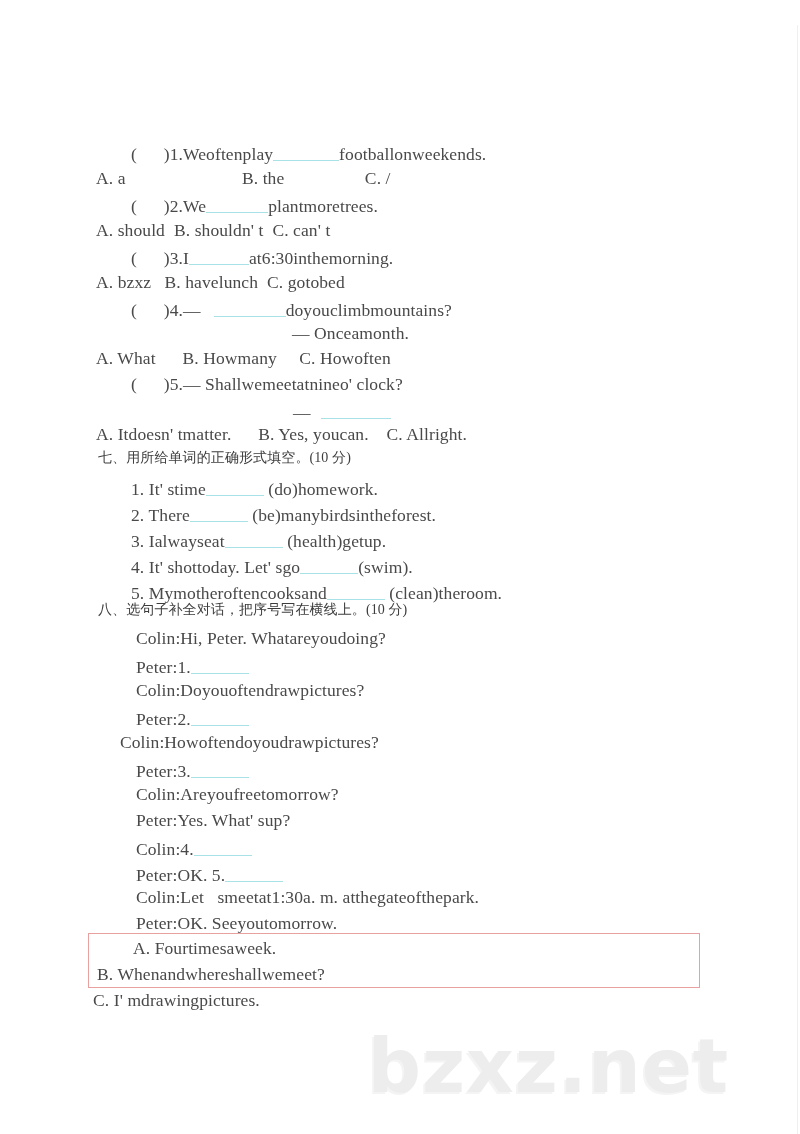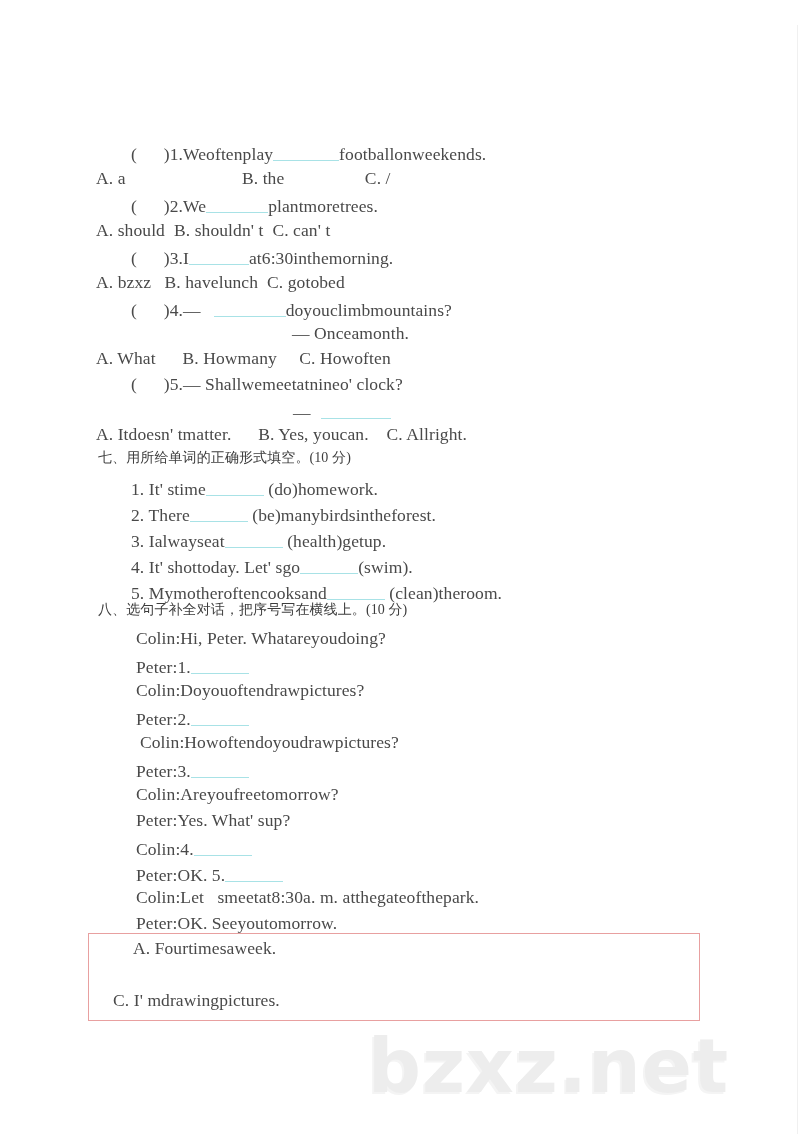--- a/index.html
+++ b/index.html
@@ -63,21 +63,21 @@
   .blank.w4 { width: 72px; }
   .blank.w5 { width: 70px; }
   .blank.w6 { width: 58px; }
 
   
   .option-box {
     position: absolute;
     left: 88px;
     top: 908px;
     width: 612px;
-    height: 88px;
+    height: 55px;
     border: 1.5px solid #e8a0a0;
     box-sizing: border-box;
     background: transparent;
   }
   .option-box .line { font-size: 17.5px; }
 
   
   .watermark {
     position: absolute;
     left: 368px;
@@ -150,39 +150,40 @@
     <div class="line cn" style="left:98px; top:578px;">八、选句子补全对话，把序号写在横线上。(10 分)</div>
 
     <div class="line" style="left:136px; top:605px;"><span>Colin:</span><span>Hi, Peter. Whatareyoudoing?</span></div>
 
     <div class="line" style="left:136px; top:631px;"><span>Peter:</span><span>1.</span><span class="blank w6"></span></div>
 
     <div class="line" style="left:136px; top:657px;"><span>Colin:</span><span>Doyouoftendrawpictures?</span></div>
 
     <div class="line" style="left:136px; top:683px;"><span>Peter:</span><span>2.</span><span class="blank w6"></span></div>
 
-    <div class="line" style="left:140px; top:709px;"><span>Colin:</span><span>Howoftendoyoudrawpictures?</span></div>
+    <div class="line" style="left:120px; top:709px;"><span>Colin:</span><span>Howoftendoyoudrawpictures?</span></div>
 
     <div class="line" style="left:136px; top:735px;"><span>Peter:</span><span>3.</span><span class="blank w6"></span></div>
 
     <div class="line" style="left:136px; top:761px;"><span>Colin:</span><span>Areyoufreetomorrow?</span></div>
 
     <div class="line" style="left:136px; top:787px;"><span>Peter:</span><span>Yes. What' sup?</span></div>
 
     <div class="line" style="left:136px; top:813px;"><span>Colin:</span><span>4.</span><span class="blank w6"></span></div>
 
     <div class="line" style="left:136px; top:839px;"><span>Peter:</span><span>OK. 5.</span><span class="blank w6"></span></div>
 
-    <div class="line" style="left:136px; top:864px;"><span>Colin:</span><span>Let   smeetat8:30a. m. atthegateofthepark.</span></div>
+    <div class="line" style="left:136px; top:864px;"><span>Colin:</span><span>Let   smeetat1:30a. m. atthegateofthepark.</span></div>
 
     <div class="line" style="left:136px; top:890px;"><span>Peter:</span><span>OK. Seeyoutomorrow.</span></div>
 
   </div>
 
   <div class="option-box">
     <div class="line" style="left:44px; top:6px;">A. Fourtimesaweek.</div>
-    <div class="line" style="left:24px; top:58px;text-align:right;">C. I' mdrawingpictures.</div>
+    <div class="line" style="left:8px; top:32px;">B. Whenandwhereshallwemeet?</div>
+    <div class="line" style="left:4px; top:58px;text-align:right;">C. I' mdrawingpictures.</div>
   </div>
 
   <div class="wm-shadow">bzxz.net</div>
   <div class="watermark">bzxz.net</div>
 
 </div>
 
 </body></html>

